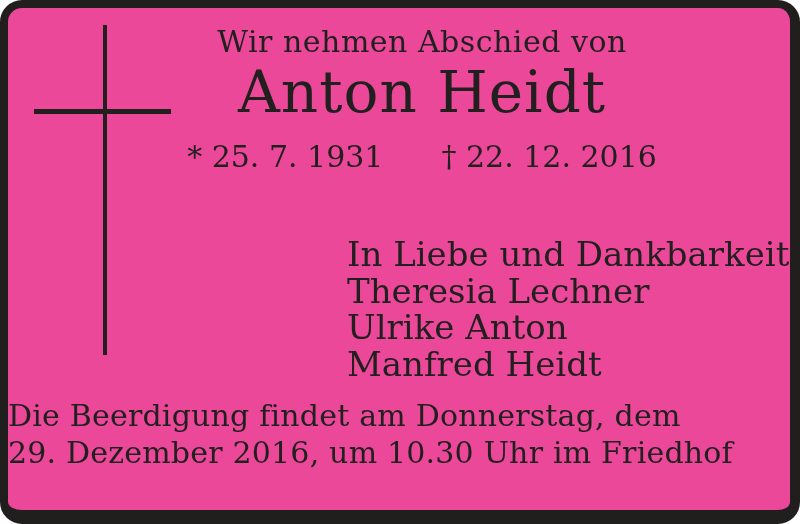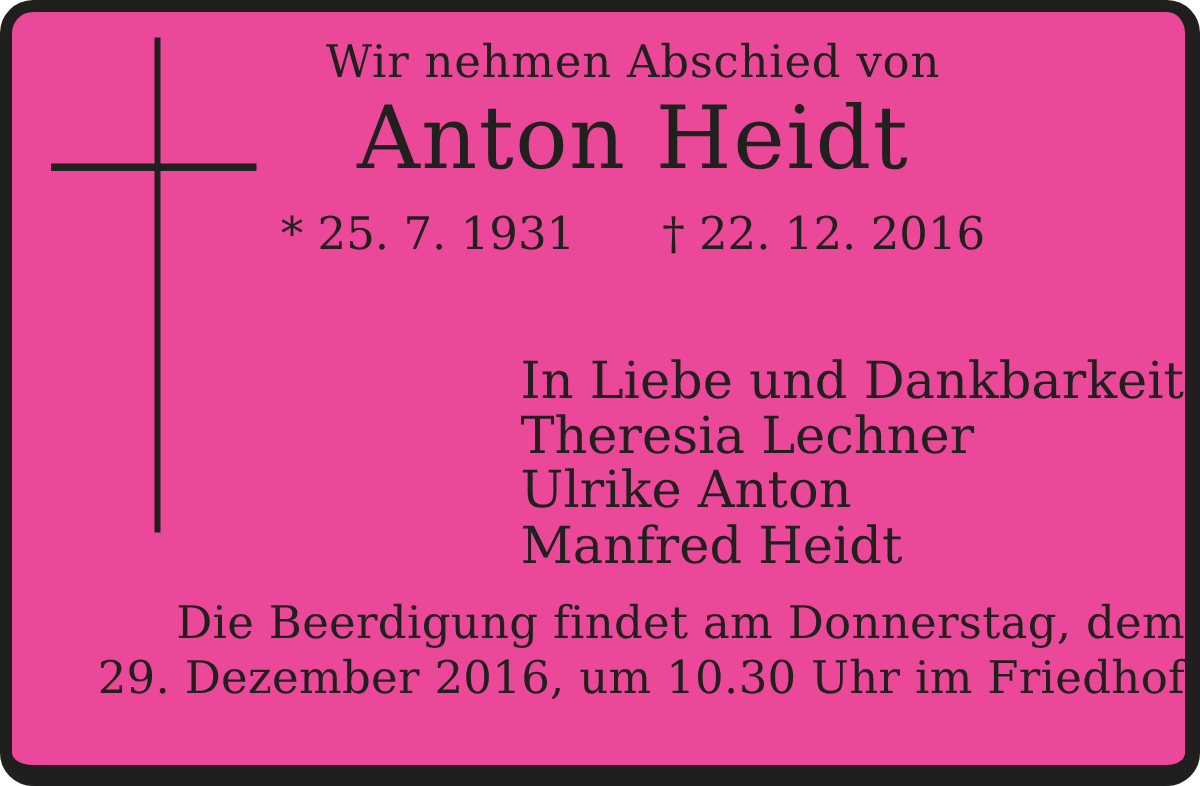--- a/index.html
+++ b/index.html
@@ -65,21 +65,21 @@
     text-align: left;
     white-space: nowrap;
     margin-top: 38px;
   }
   .mourners .bold, .mourner-name { font-weight: normal; }
 
   .funeral {
     position: absolute;
     top: 389px; left: 0;
     width: 782px;
-    text-align: right;
+    text-align: left;
     font-size: 30px;
     line-height: 37px;
     letter-spacing: 0.2px;
   }
 </style>
 </head>
 <body>
 
 <div class="ad">
 

